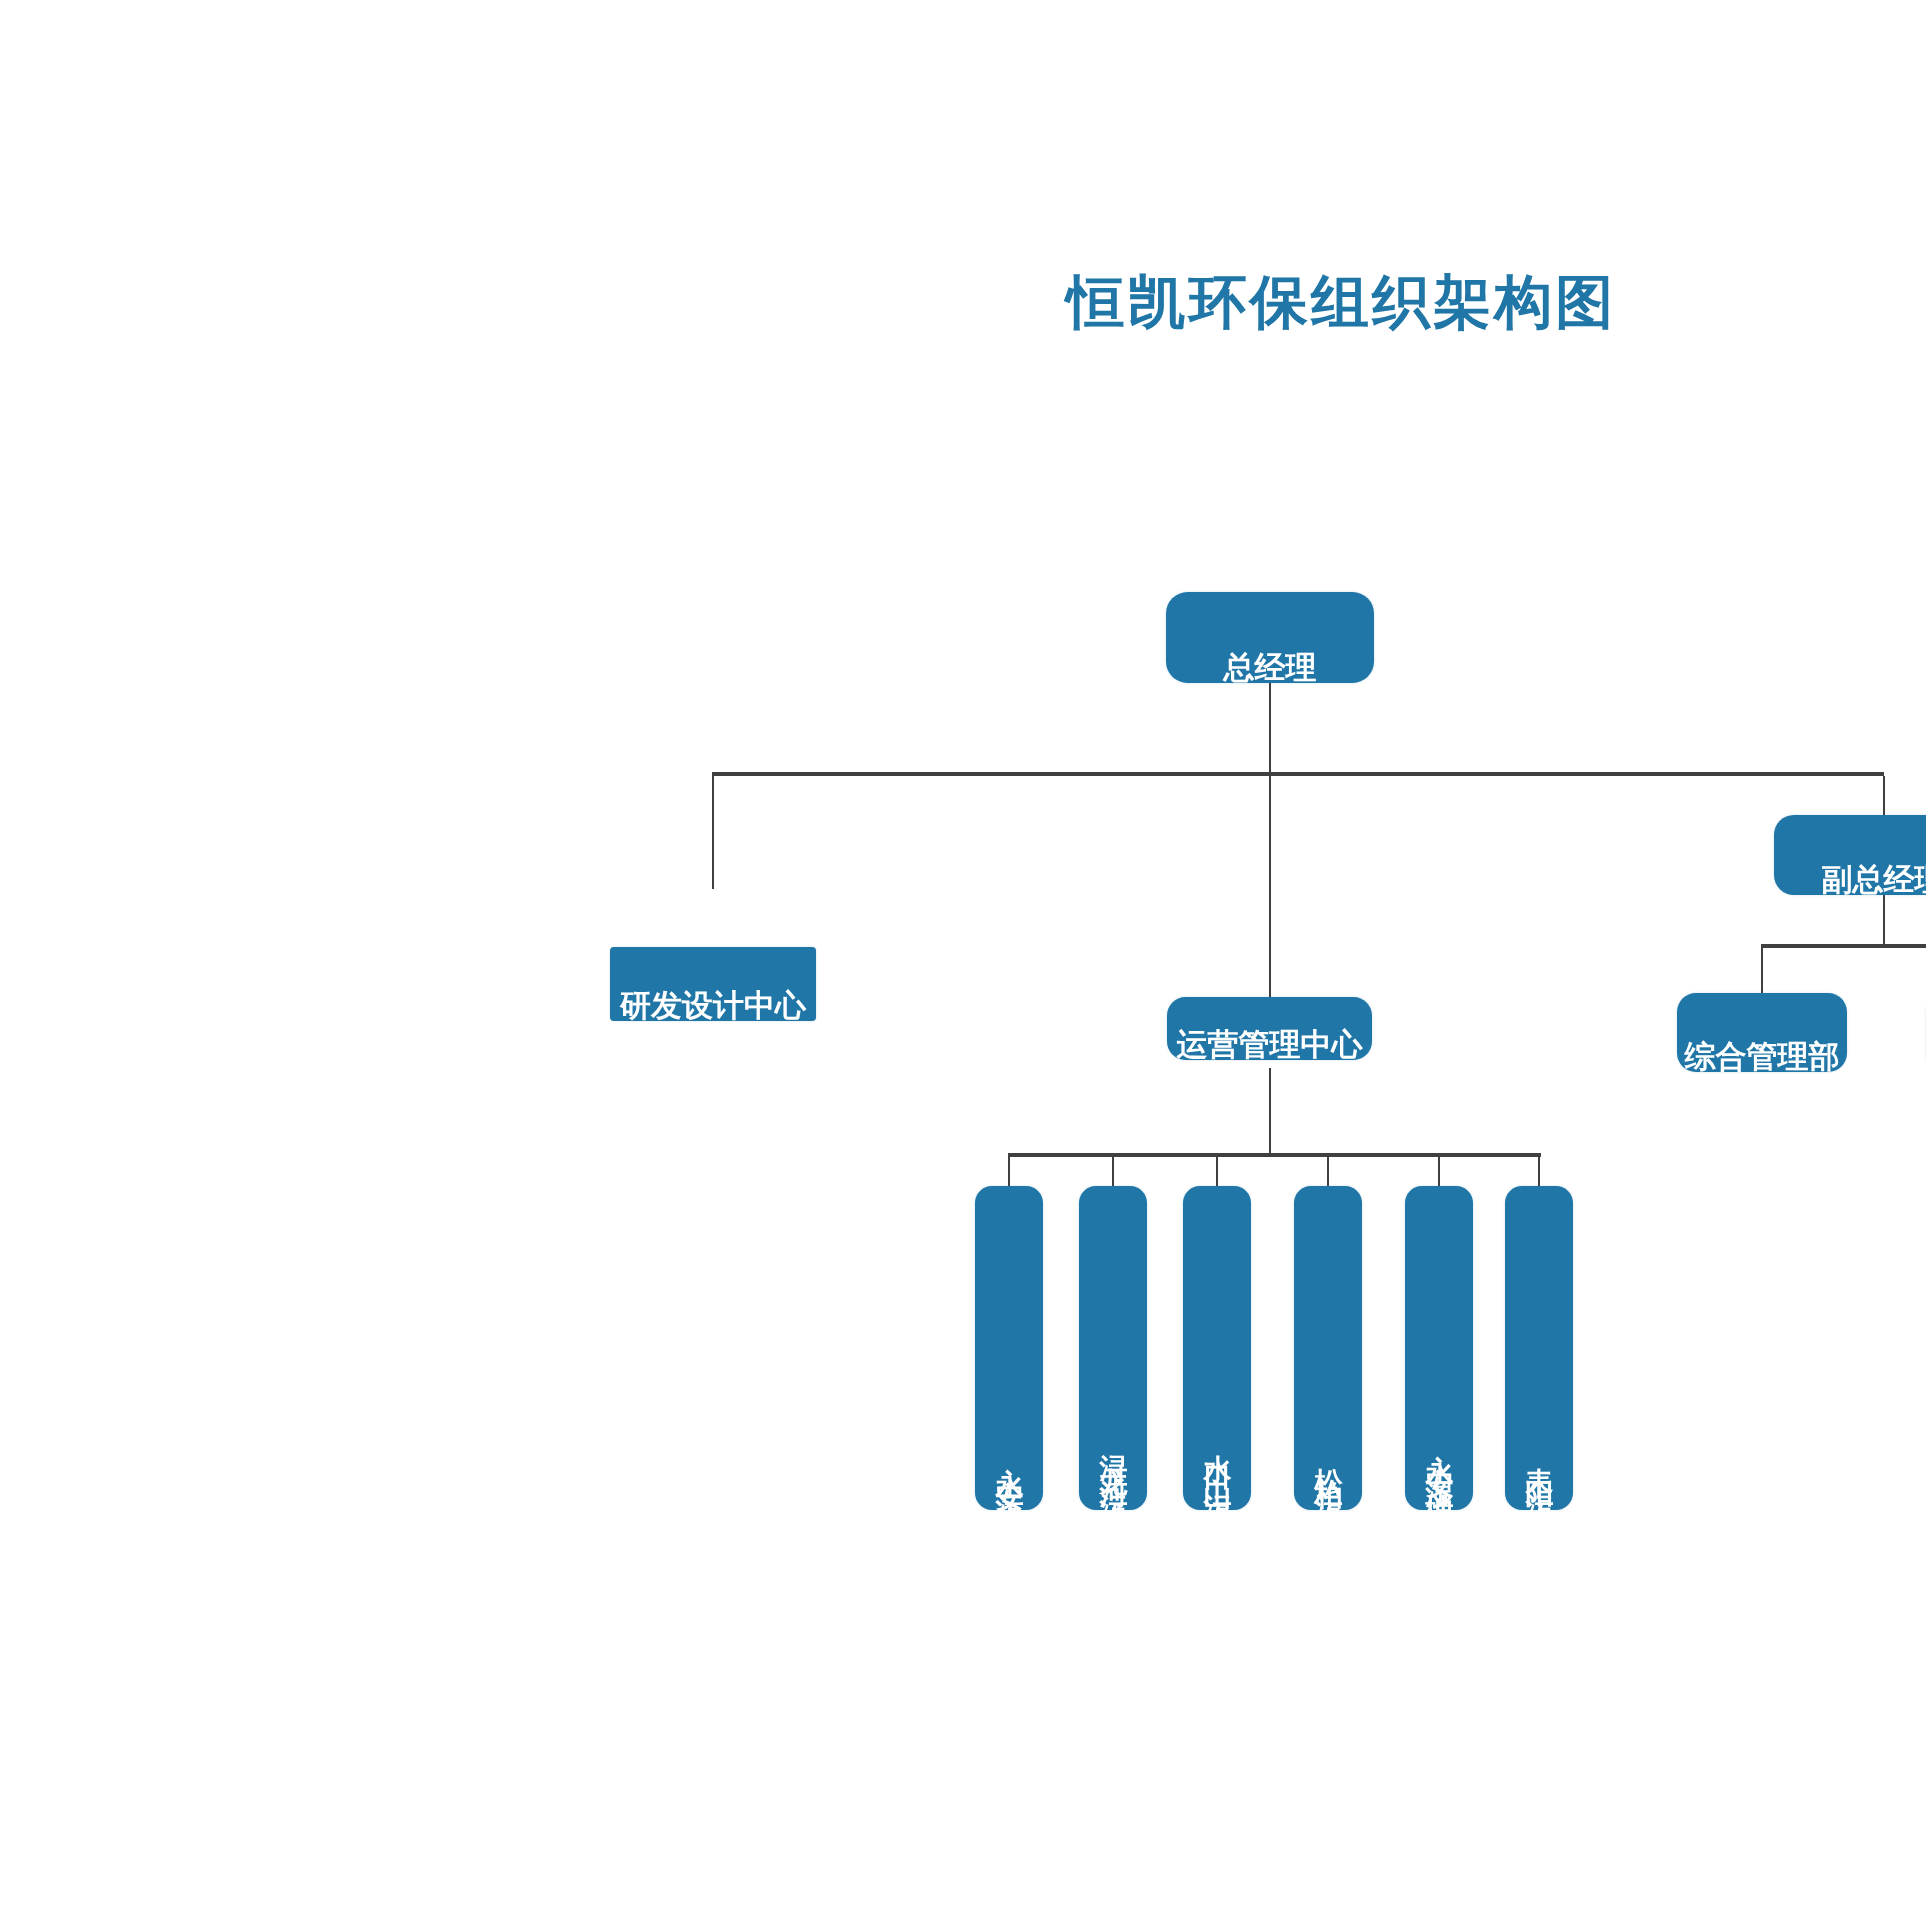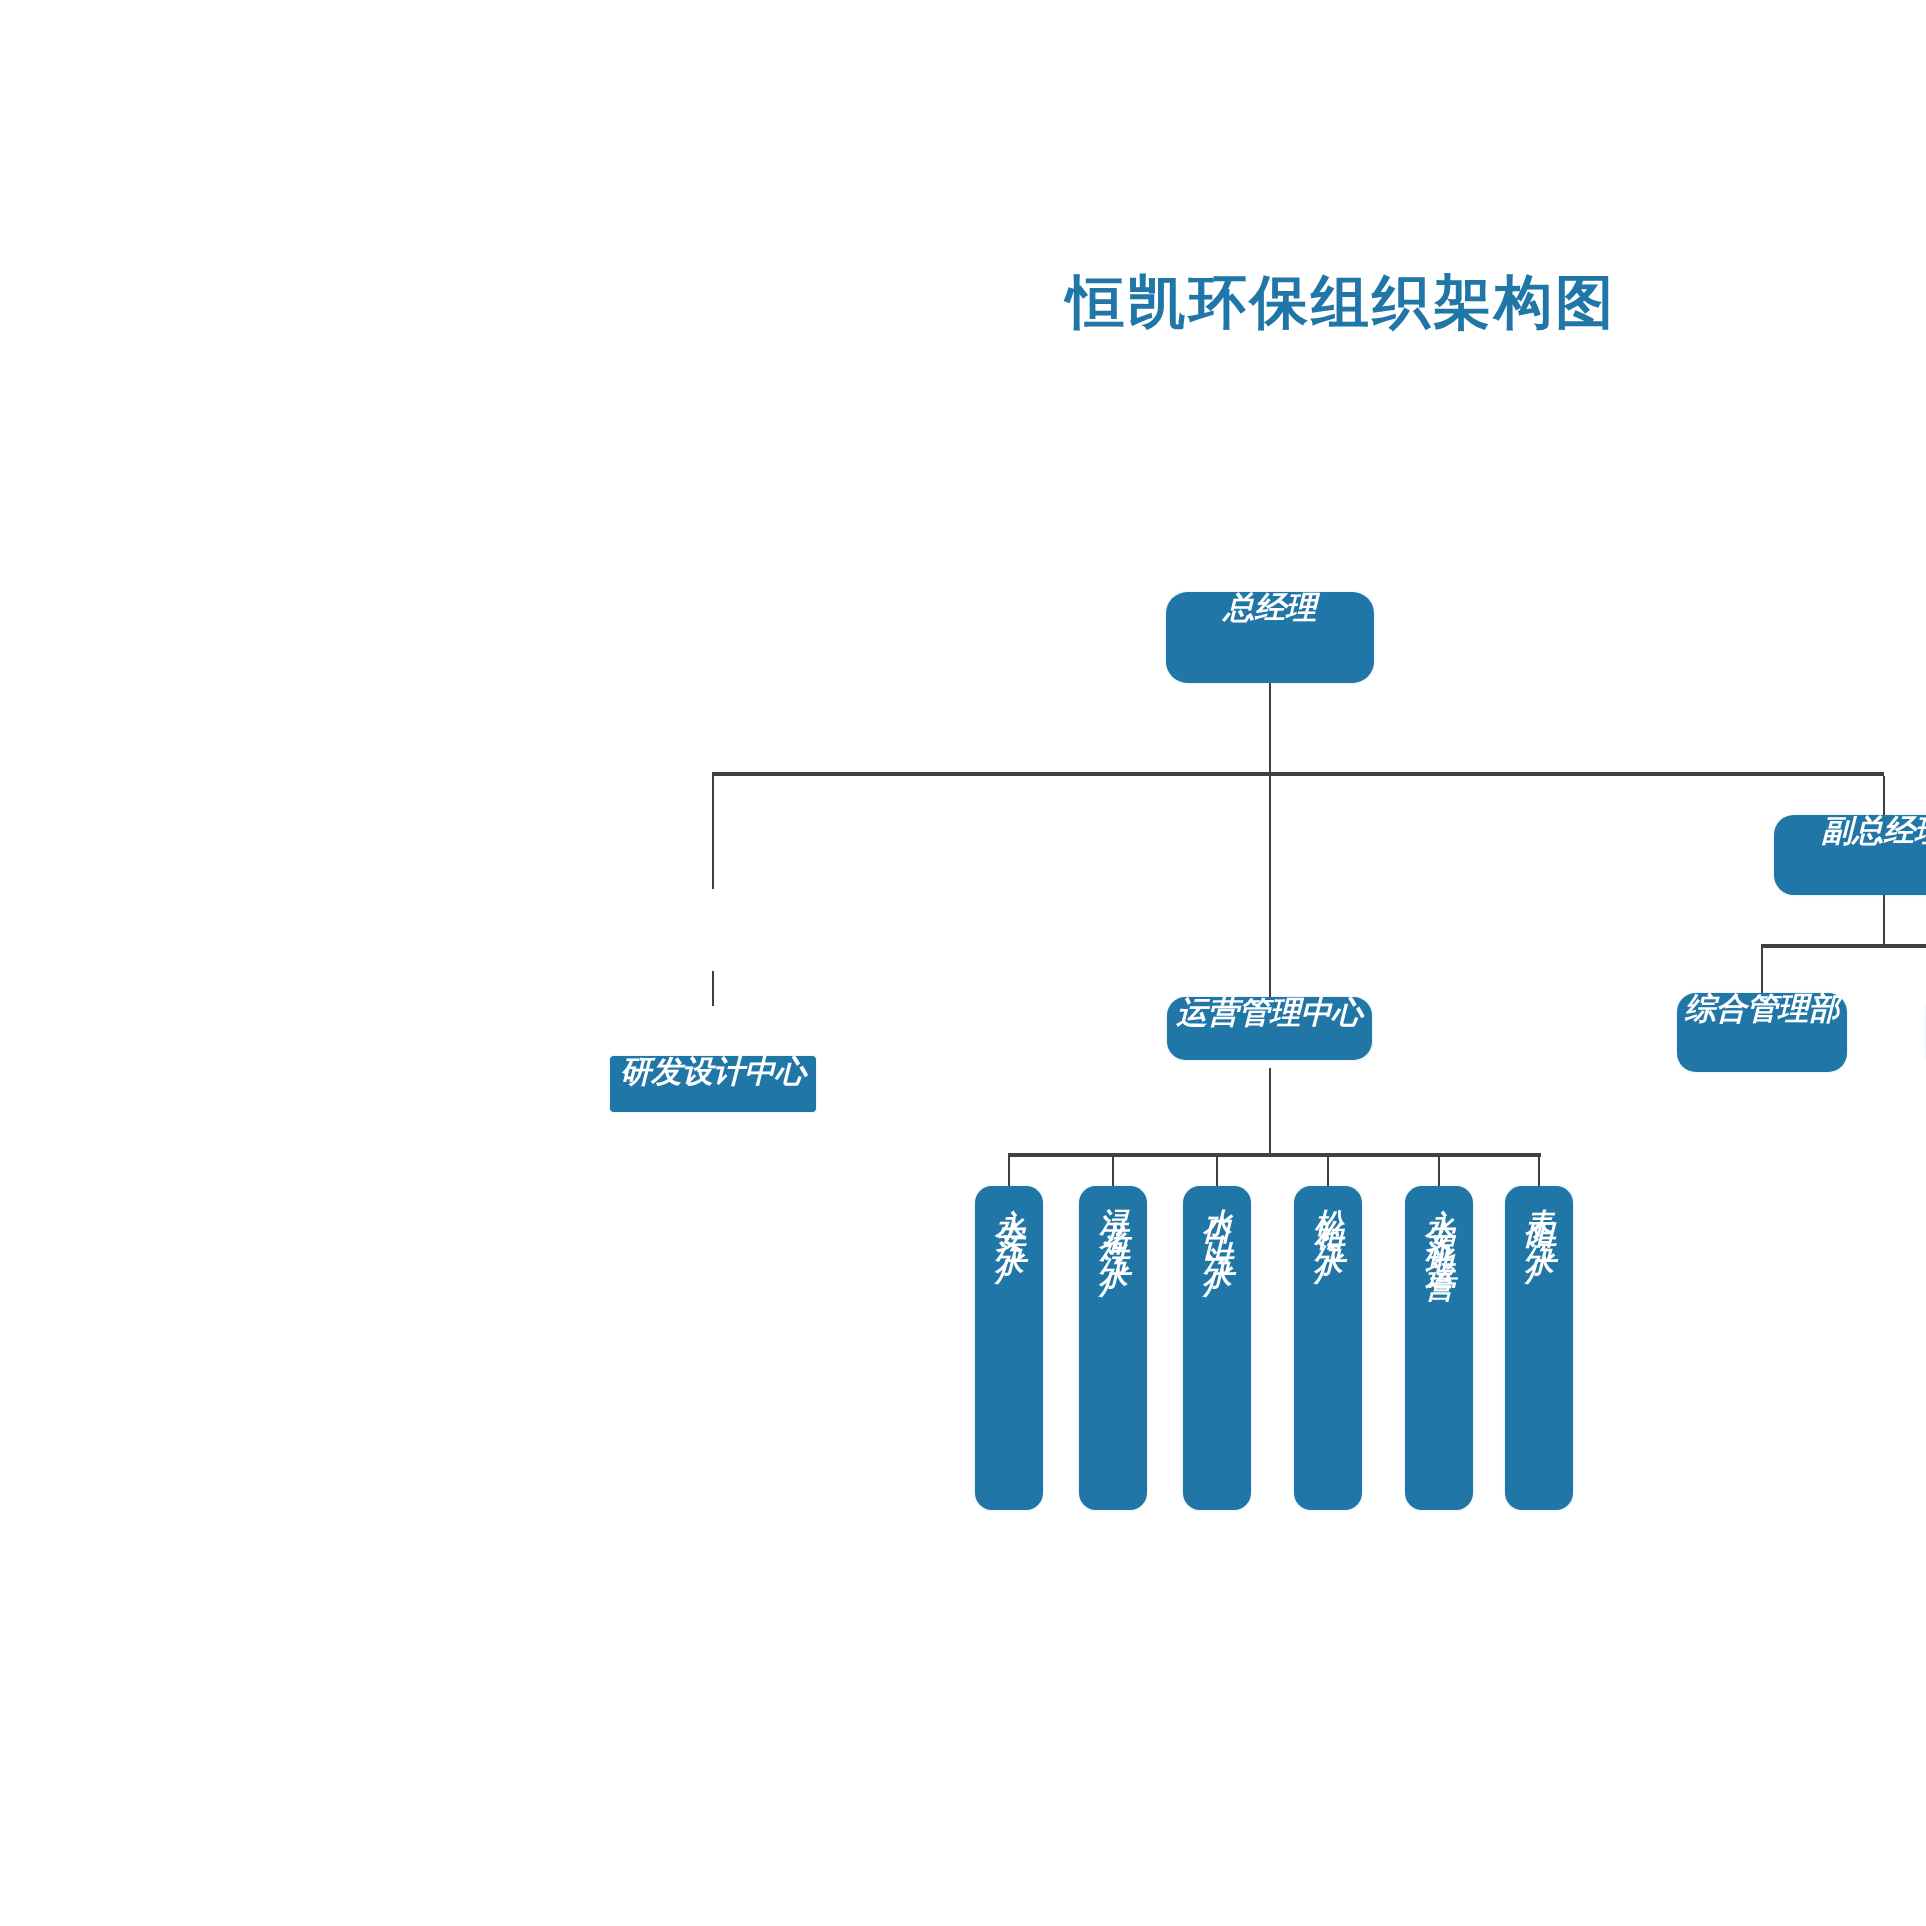--- a/index.html
+++ b/index.html
@@ -22,35 +22,34 @@
     font-weight: bold;
     color: #2076A6;
     line-height: 1.1;
     white-space: nowrap;
   }
   .node {
     position: absolute;
     background: #2076A6;
     color: #ffffff;
     display: flex;
-    align-items: flex-start;
+    align-items: flex-end;
     justify-content: center;
     font-weight: bold;
     box-sizing: border-box;
     box-shadow: 0 0 2.3px rgba(32,118,166,0.25);
-    font-style: italic;
   }
   .node .label {
     font-size: 31px;
     line-height: 1;
     white-space: nowrap;
   }
   .node-ceo        { left: 1166px; top: 592px; width: 208px; height: 91px; border-radius: 21.6px; }
   .node-tech       { left: 573px; top: 889px; width: 280px; height: 82px; border-radius: 20px; }
-  .node-rd         { left: 610px; top: 1056px; width: 206px; height: 56px; border-radius: 4px; }
+  .node-rd         { left: 610px; top: 947px; width: 206px; height: 74px; border-radius: 4px; }
   .node-ops        { left: 1167px; top: 997px; width: 205px; height: 63px; border-radius: 18.5px; }
   .node-deputy     { left: 1774px; top: 815px; width: 219px; height: 80px; border-radius: 20px; }
   .node-admin      { left: 1677px; top: 993px; width: 170px; height: 79px; border-radius: 19px; }
   .node-finance    { left: 1926px; top: 993px; width: 172px; height: 79px; border-radius: 18.5px; }
 
   .plant {
     position: absolute;
     top: 1186px;
     width: 68px;
     height: 324px;

